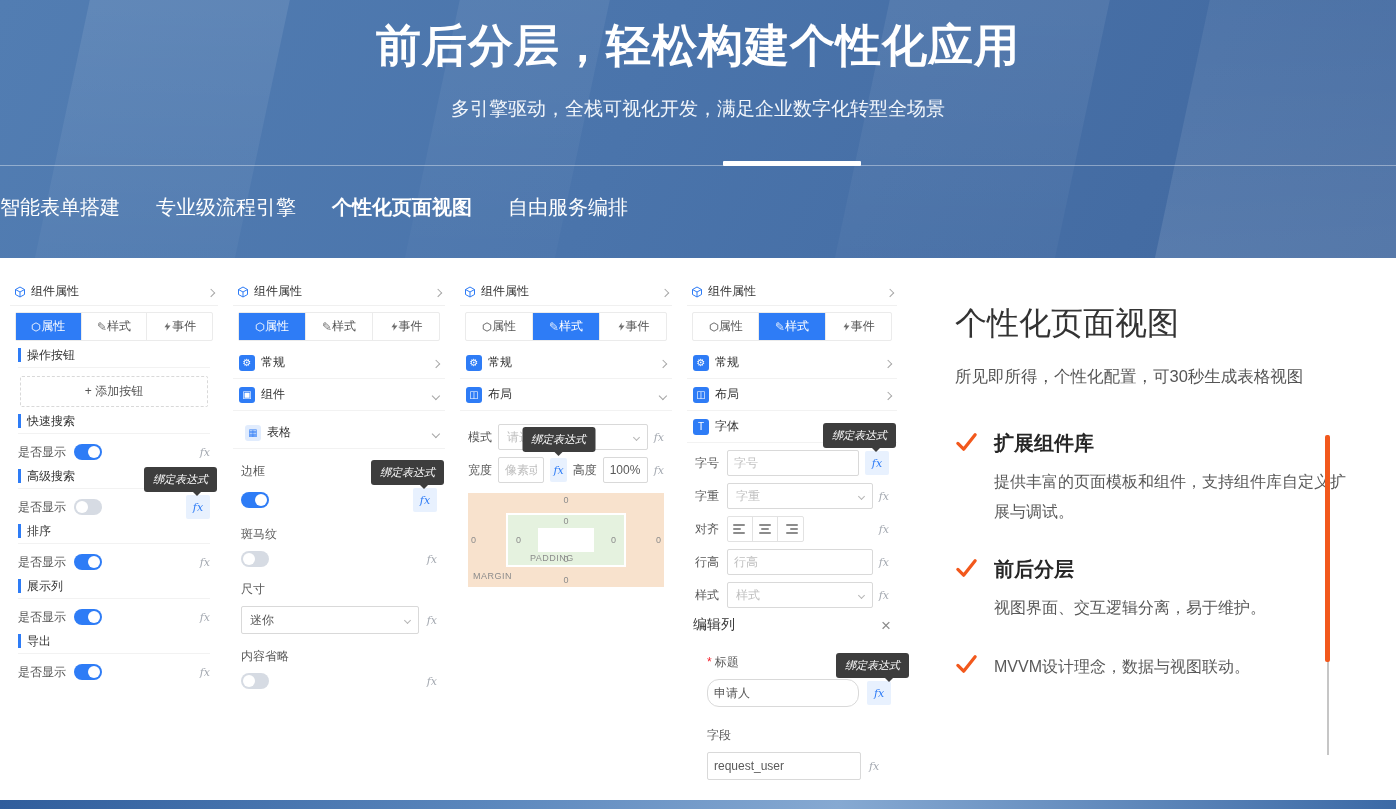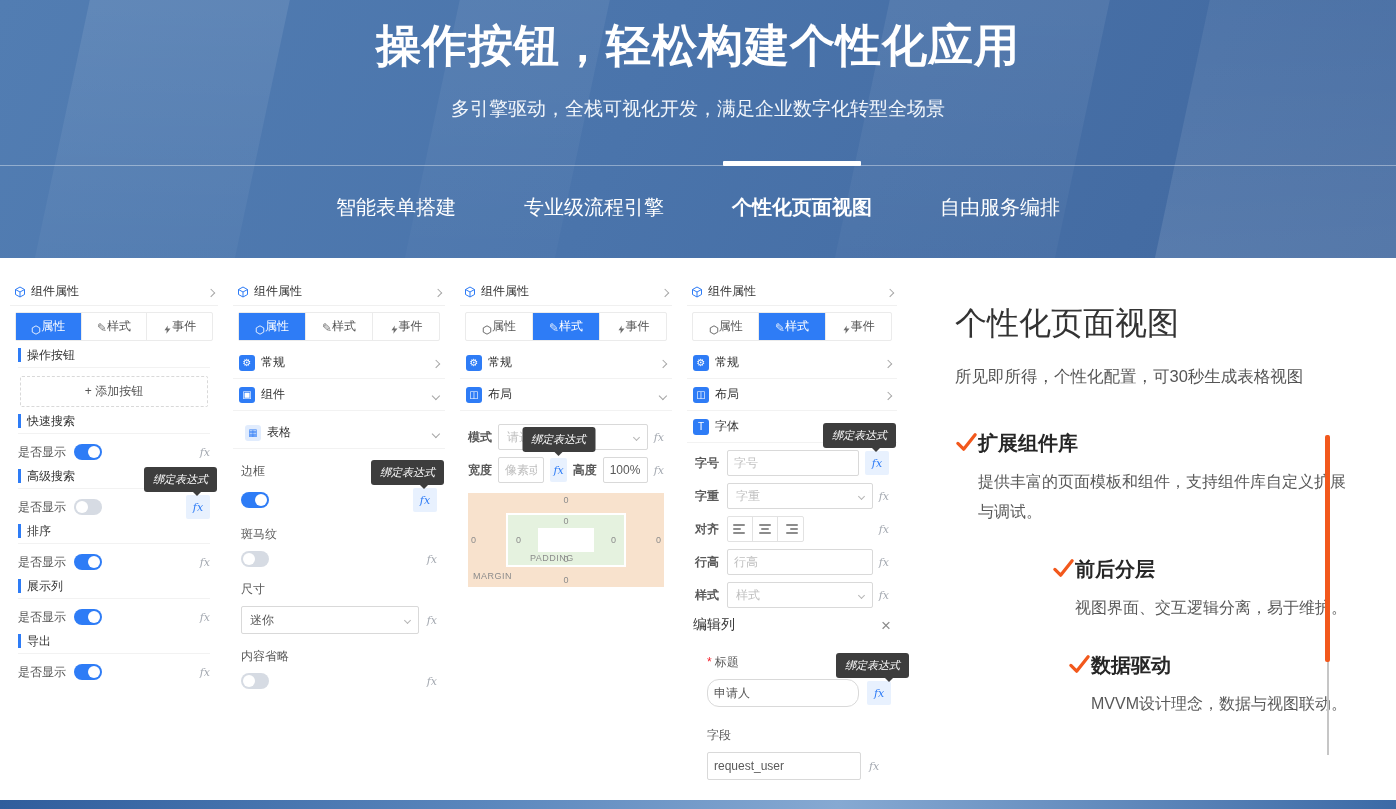--- a/index.html
+++ b/index.html
@@ -13,34 +13,34 @@
   .ray.r1{left:60px;width:200px;background:linear-gradient(rgba(255,255,255,.10),rgba(255,255,255,.02));}
   .ray.r2{left:430px;width:150px;background:linear-gradient(rgba(255,255,255,.07),rgba(255,255,255,.01));}
   .ray.r3{left:860px;width:220px;background:linear-gradient(rgba(255,255,255,.08),rgba(255,255,255,.02));}
   .ray.r4{left:1180px;width:260px;background:linear-gradient(rgba(255,255,255,.05),rgba(255,255,255,.12));}
   .hero-title{position:absolute;top:16px;left:0;width:100%;text-align:center;margin:0;
               font-size:45px;font-weight:bold;color:#fff;letter-spacing:1px;}
   .hero-sub{position:absolute;top:96px;left:0;width:100%;text-align:center;margin:0;
             font-size:19px;color:#f2f6fb;}
   .hero-line{position:absolute;top:165px;left:0;width:100%;height:1px;background:rgba(255,255,255,.38);}
   .hero-indicator{position:absolute;top:161px;left:723px;width:138px;height:5px;background:#fff;border-radius:1px;}
-  .hero-tabs{position:absolute;top:194px;left:0;width:100%;display:flex;justify-content:center;gap:68px;}
+  .hero-tabs{position:absolute;top:194px;left:0;width:100%;display:flex;justify-content:flex-start;gap:36px;}
   .htab{font-size:20px;color:#fff;cursor:pointer;white-space:nowrap;}
   .htab.active{font-weight:bold;}
 
   
   .panel{position:absolute;background:#fff;font-size:12px;color:#333;}
   .p-head{display:flex;align-items:center;height:27px;padding:0 4px;border-bottom:1px solid #f0f0f0;}
   .p-head .hicon{color:#2e7cf6;display:flex;margin-right:5px;}
   .p-head .chev-wrap{margin-left:auto;}
   .chev{display:inline-block;border:solid #a6a6a6;border-width:0 1.4px 1.4px 0;padding:2.4px;}
   .chev.right{transform:rotate(-45deg);}
   .chev.down{transform:rotate(45deg);}
   .p-tabs{display:flex;border:1px solid #ebebeb;border-radius:2px;margin:6px 5px;background:#fff;}
-  .p-tab{flex:1;display:flex;align-items:flex-end;justify-content:center;
+  .p-tab{flex:1;display:flex;align-items:center;justify-content:center;
          padding:5px 12px;color:#555;cursor:pointer;border-right:1px solid #ebebeb;}
   .p-tab:last-child{border-right:none;}
   .p-tab.active{background:#2e7cf6;color:#fff;}
   .p-tab .ticon{display:flex;opacity:.85;}
   .fx{font-family:"DejaVu Serif",serif;font-style:italic;font-size:11px;color:#a3a8b0;}
   .fx.end{margin-left:auto;}
   .fxbtn{width:24px;height:24px;display:flex;align-items:center;justify-content:center;
          background:#e8f1fe;color:#2e7cf6;border-radius:2px;cursor:pointer;position:relative;
          font-family:"DejaVu Serif",serif;font-style:italic;font-size:11px;}
   .toggle{width:28px;height:16px;border-radius:9px;background:#2e7cf6;position:relative;cursor:pointer;flex:none;}
@@ -73,21 +73,21 @@
   
   .grow{display:flex;align-items:center;gap:6px;padding:7px 6px;border-bottom:1px solid #f2f2f2;cursor:pointer;position:relative;}
   .gicon{width:16px;height:16px;border-radius:3px;background:#2e7cf6;color:#fff;flex:none;
          display:flex;align-items:center;justify-content:center;font-size:10px;line-height:1;}
   .gicon.lite{background:#e1ecfd;color:#2e7cf6;}
   .grow .chev-wrap{margin-left:auto;}
   .gap{height:6px;}
   .field{margin:14px 8px 0;color:#595959;}
   .field .ctl{display:flex;align-items:center;margin-top:8px;position:relative;}
   .inline-row{display:flex;align-items:center;gap:6px;margin:7px 8px 0;color:#595959;position:relative;}
-  .inline-row .lbl{flex:none;font-weight:bold;}
+  .inline-row .lbl{flex:none;}
 
   
   .boxmodel{position:relative;margin:10px 8px;height:94px;background:#f8e2cd;
             font-size:9px;color:#8c8c8c;}
   .bm-pad{position:absolute;left:38px;right:38px;top:20px;bottom:20px;background:#e5f2df;border:2px solid #fff;}
   .bm-core{position:absolute;left:30px;right:30px;top:13px;bottom:13px;background:#fff;}
   .bm-v{position:absolute;}
   .bm-label{position:absolute;letter-spacing:.5px;}
 
   
@@ -96,21 +96,21 @@
   .editor-body{margin:6px 6px 0 20px;}
   .e-label{margin-top:20px;color:#595959;}
   .req{color:#f5222d;margin-right:3px;}
   .e-row{display:flex;align-items:center;gap:8px;margin-top:8px;position:relative;}
 
   
   .feature{position:absolute;left:955px;top:302px;width:392px;}
   .f-title{margin:0;font-size:32px;font-weight:400;color:#333;}
   .f-sub{margin:20px 0 0;font-size:16.5px;color:#555;}
   .f-items{margin-top:42px;height:318px;overflow:hidden;}
-  .f-item{display:flex;margin-bottom:29px;justify-content:flex-end;}
+  .f-item{display:flex;gap:16px;margin-bottom:29px;}
   .f-check{flex:none;margin-top:1px;}
   .f-item h3{margin:0 0 10px;font-size:20px;color:#262626;}
   .f-item p{margin:0;font-size:16px;color:#595959;line-height:30px;}
 
   .scroll-track{position:absolute;left:1327px;top:435px;width:2px;height:320px;background:#c6c6c6;}
   .scroll-thumb{position:absolute;left:1325px;top:435px;width:5px;height:227px;background:#f2581c;border-radius:2px;cursor:pointer;}
 
   .footer-bar{position:absolute;left:0;bottom:0;width:100%;height:9px;
               background:linear-gradient(90deg,#2f5d9c 0%,#5b87bd 35%,#86a9d2 60%,#3c6aa6 100%);}
 
@@ -126,21 +126,21 @@
 </head>
 <body>
 
 <div class="page">
 
   <header class="hero">
     <div class="ray r1"></div>
     <div class="ray r2"></div>
     <div class="ray r3"></div>
     <div class="ray r4"></div>
-    <h1 class="hero-title">操作按钮，轻松构建个性化应用</h1>
+    <h1 class="hero-title">前后分层，轻松构建个性化应用</h1>
     <p class="hero-sub">多引擎驱动，全栈可视化开发，满足企业数字化转型全场景</p>
     <div class="hero-line"></div>
     <div class="hero-indicator"></div>
     <nav class="hero-tabs">
       <a class="htab">智能表单搭建</a>
       <a class="htab">专业级流程引擎</a>
       <a class="htab active">个性化页面视图</a>
       <a class="htab">自由服务编排</a>
     </nav>
   </header>
@@ -534,21 +534,20 @@
         <div>
           <h3>前后分层</h3>
           <p>视图界面、交互逻辑分离，易于维护。</p>
         </div>
       </div>
       <div class="f-item">
         <span class="f-check"><svg width="23" height="23" viewBox="0 0 24 24">
               <path d="M3 13l6 6L21 4" stroke="#f2581c" stroke-width="3.4" fill="none" stroke-linecap="round" stroke-linejoin="round"></path>
             </svg></span>
         <div>
-          <h3>数据驱动</h3>
           <p>MVVM设计理念，数据与视图联动。</p>
         </div>
       </div>
 
     </div>
   </aside>
 
   <div class="scroll-track"></div>
   <div class="scroll-thumb"></div>
 

